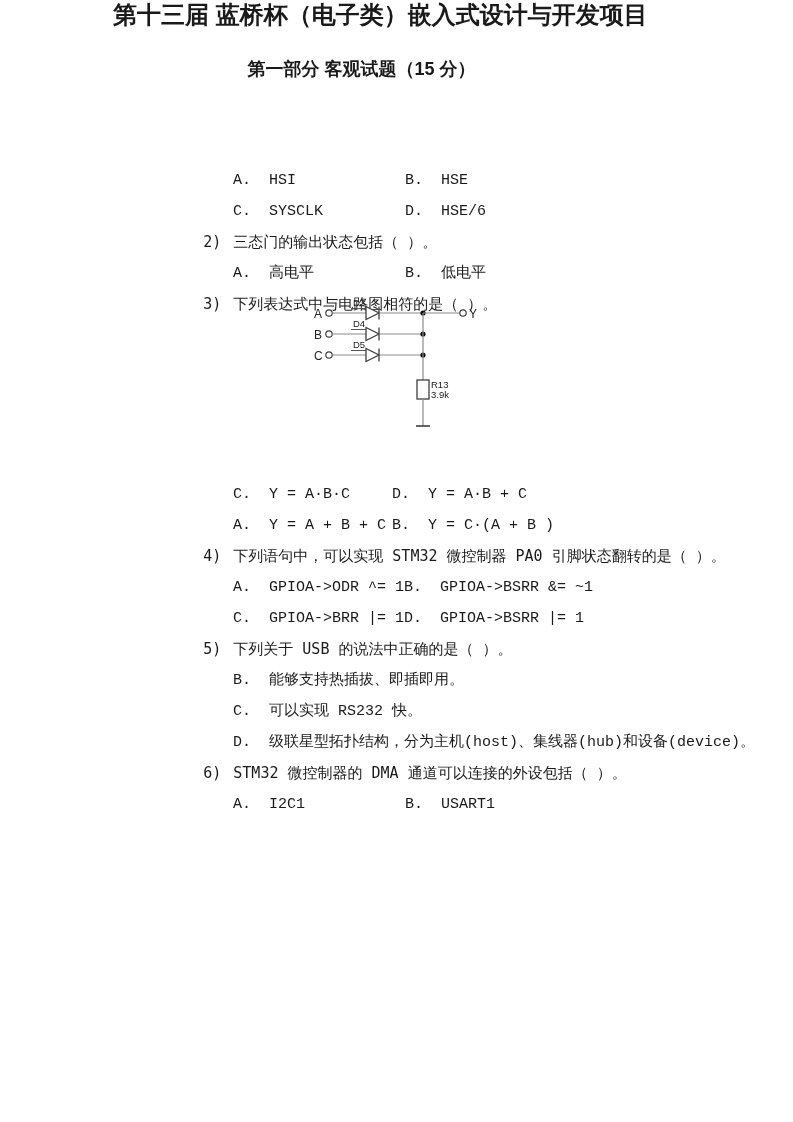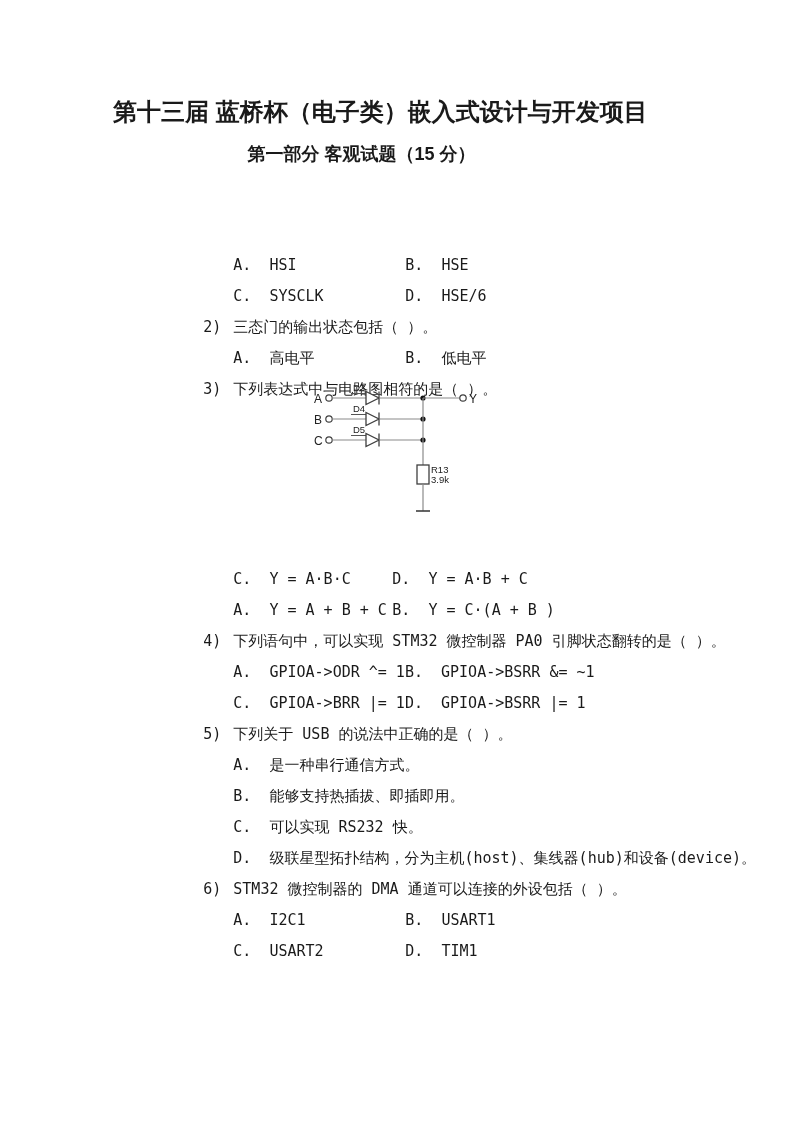--- a/index.html
+++ b/index.html
@@ -5,38 +5,38 @@
   * { margin:0; padding:0; box-sizing:border-box; }
   html,body { background:#ffffff; }
   .page {
     position:relative;
     width:793px; height:1122px;
     background:#ffffff;
     color:#1a1a1a;
     font-family:"DejaVu Sans Mono","Liberation Sans",sans-serif;
     overflow:hidden;
   }
-  .content { margin-left:113px; width:497px; padding-top:97px; }
+  .content { margin-left:113px; width:497px; }
   .title {
     text-align:center;
     font-size:24px; line-height:30px; font-weight:bold;
     font-family:"Liberation Sans","DejaVu Sans",sans-serif;
     white-space:nowrap;
   }
   .subtitle {
-    margin-top:15px;
+    margin-top:27px;
     text-align:center;
     font-size:18px; line-height:24px; font-weight:bold;
     font-family:"Liberation Sans","DejaVu Sans",sans-serif;
     white-space:nowrap;
   }
   .questions { margin-top:53px; }
   .line { height:31px; line-height:31px; font-size:15px; white-space:pre; }
   .qnum { display:inline-block; width:30px; }
-  .opts { padding-left:30px; }
+  .opts { padding-left:30px;font-family:Liberation Mono, monospace; }
   .c1  { display:inline-block; min-width:172px; }
   .c1n { display:inline-block; min-width:159px; }
   .figure { height:152px; }
   .figure svg { display:block; margin:7px 0 0 200px; }
   
   .wire { stroke:#8a8a8a; stroke-width:1.2; fill:none; }
   .sym  { stroke:#3f3f3f; stroke-width:1.3; fill:#ffffff; }
   .term { stroke:#3f3f3f; stroke-width:1.2; fill:#ffffff; }
   .dot  { fill:#111111; stroke:none; }
   .gnd  { stroke:#3f3f3f; stroke-width:1.6; }
@@ -142,41 +142,35 @@
         <div class="line opts">
           <span class="c1n">C.  GPIOA-&gt;BRR |= 1</span><span>D.  GPIOA-&gt;BSRR |= 1</span>
         </div>
       </div>
 
       <div>
         <div class="line">
           <span class="qnum">5)</span><span>下列关于 USB 的说法中正确的是（ ）。</span>
         </div>
         <div class="line opts">
-          <span>A.  是一种串行通信方式。</span>
-        </div>
-        <div class="line opts">
           <span>B.  能够支持热插拔、即插即用。</span>
         </div>
         <div class="line opts">
           <span>C.  可以实现 RS232 快。</span>
         </div>
         <div class="line opts">
           <span>D.  级联星型拓扑结构，分为主机(host)、集线器(hub)和设备(device)。</span>
         </div>
       </div>
 
       <div>
         <div class="line">
           <span class="qnum">6)</span><span>STM32 微控制器的 DMA 通道可以连接的外设包括（ ）。</span>
         </div>
         <div class="line opts">
           <span class="c1">A.  I2C1</span><span>B.  USART1</span>
         </div>
-        <div class="line opts">
-          <span class="c1">C.  USART2</span><span>D.  TIM1</span>
-        </div>
       </div>
 
 
     </div>
   </div>
 </div>
 
 </body></html>

